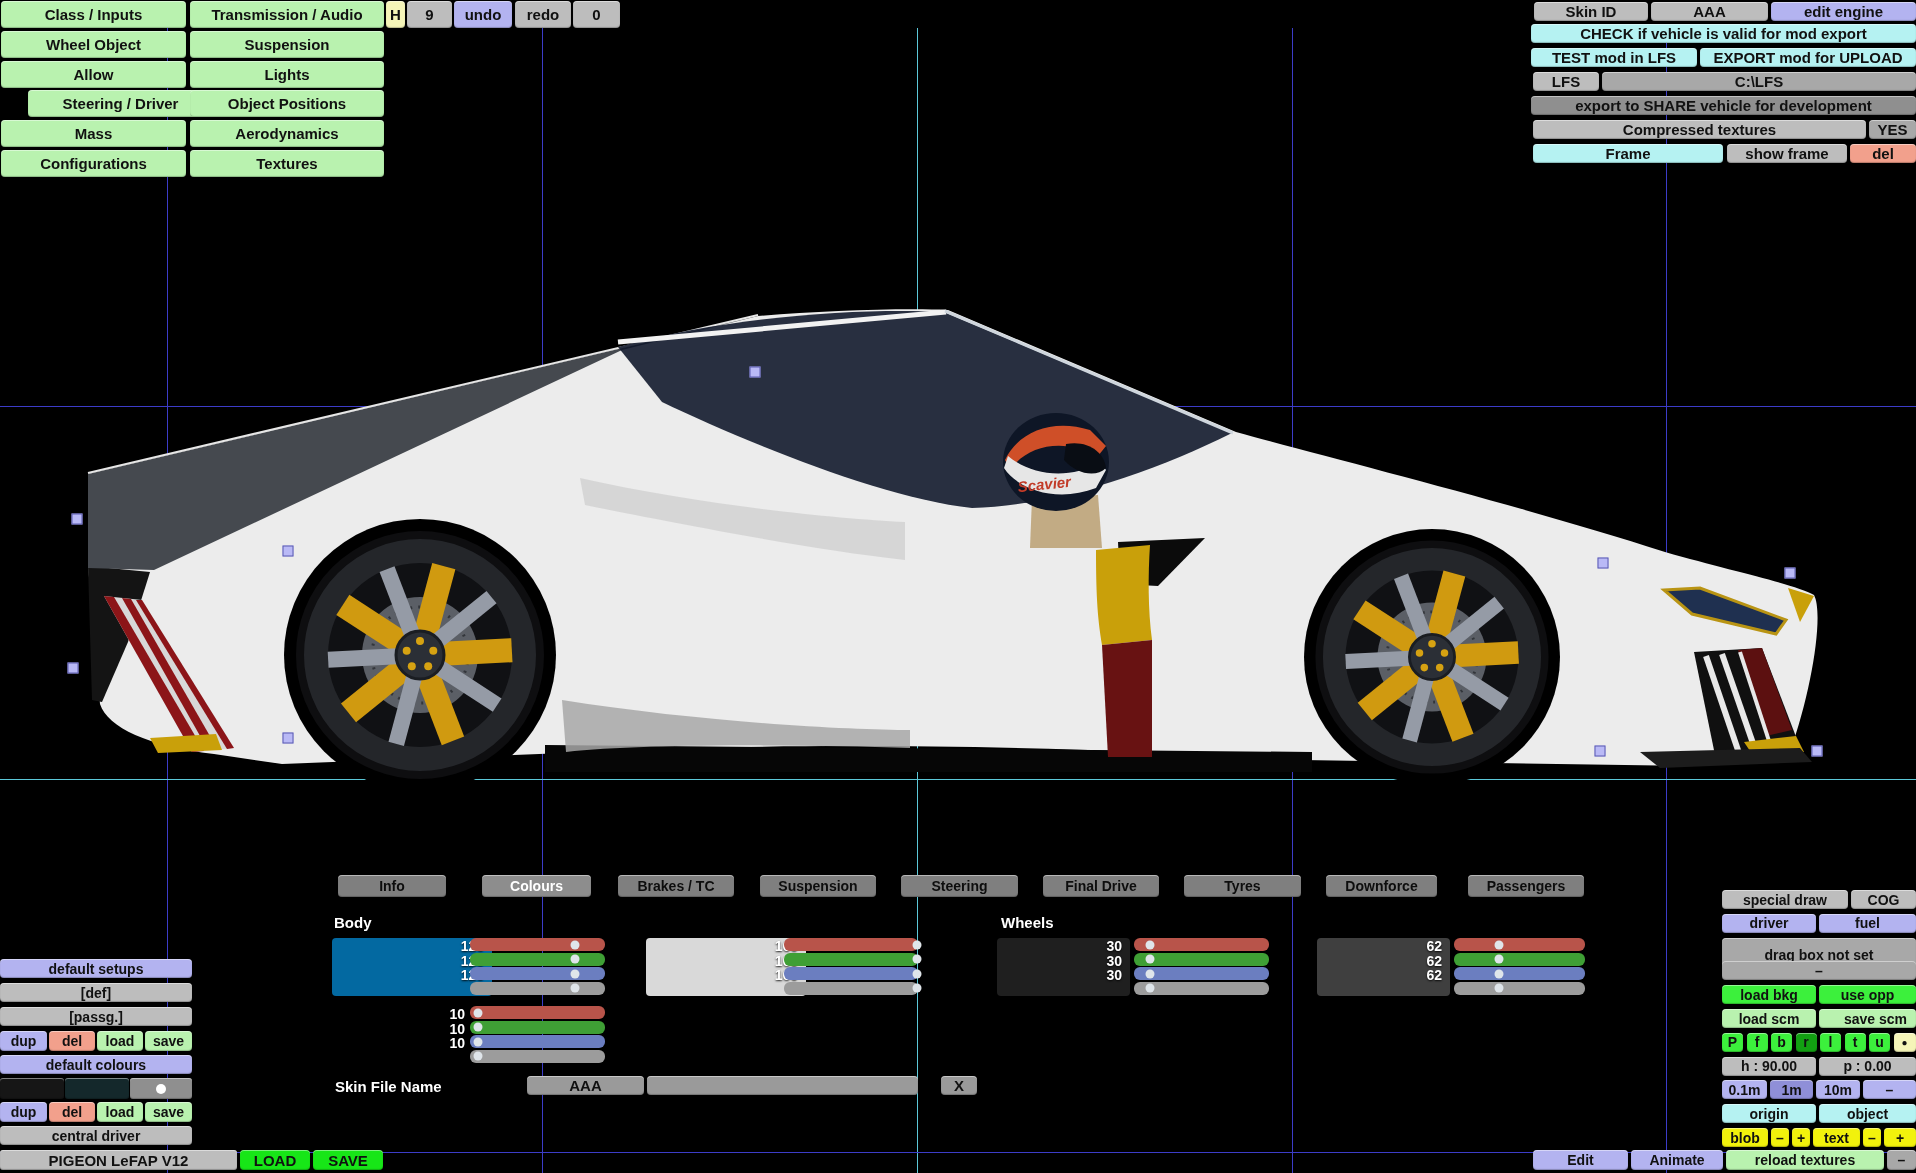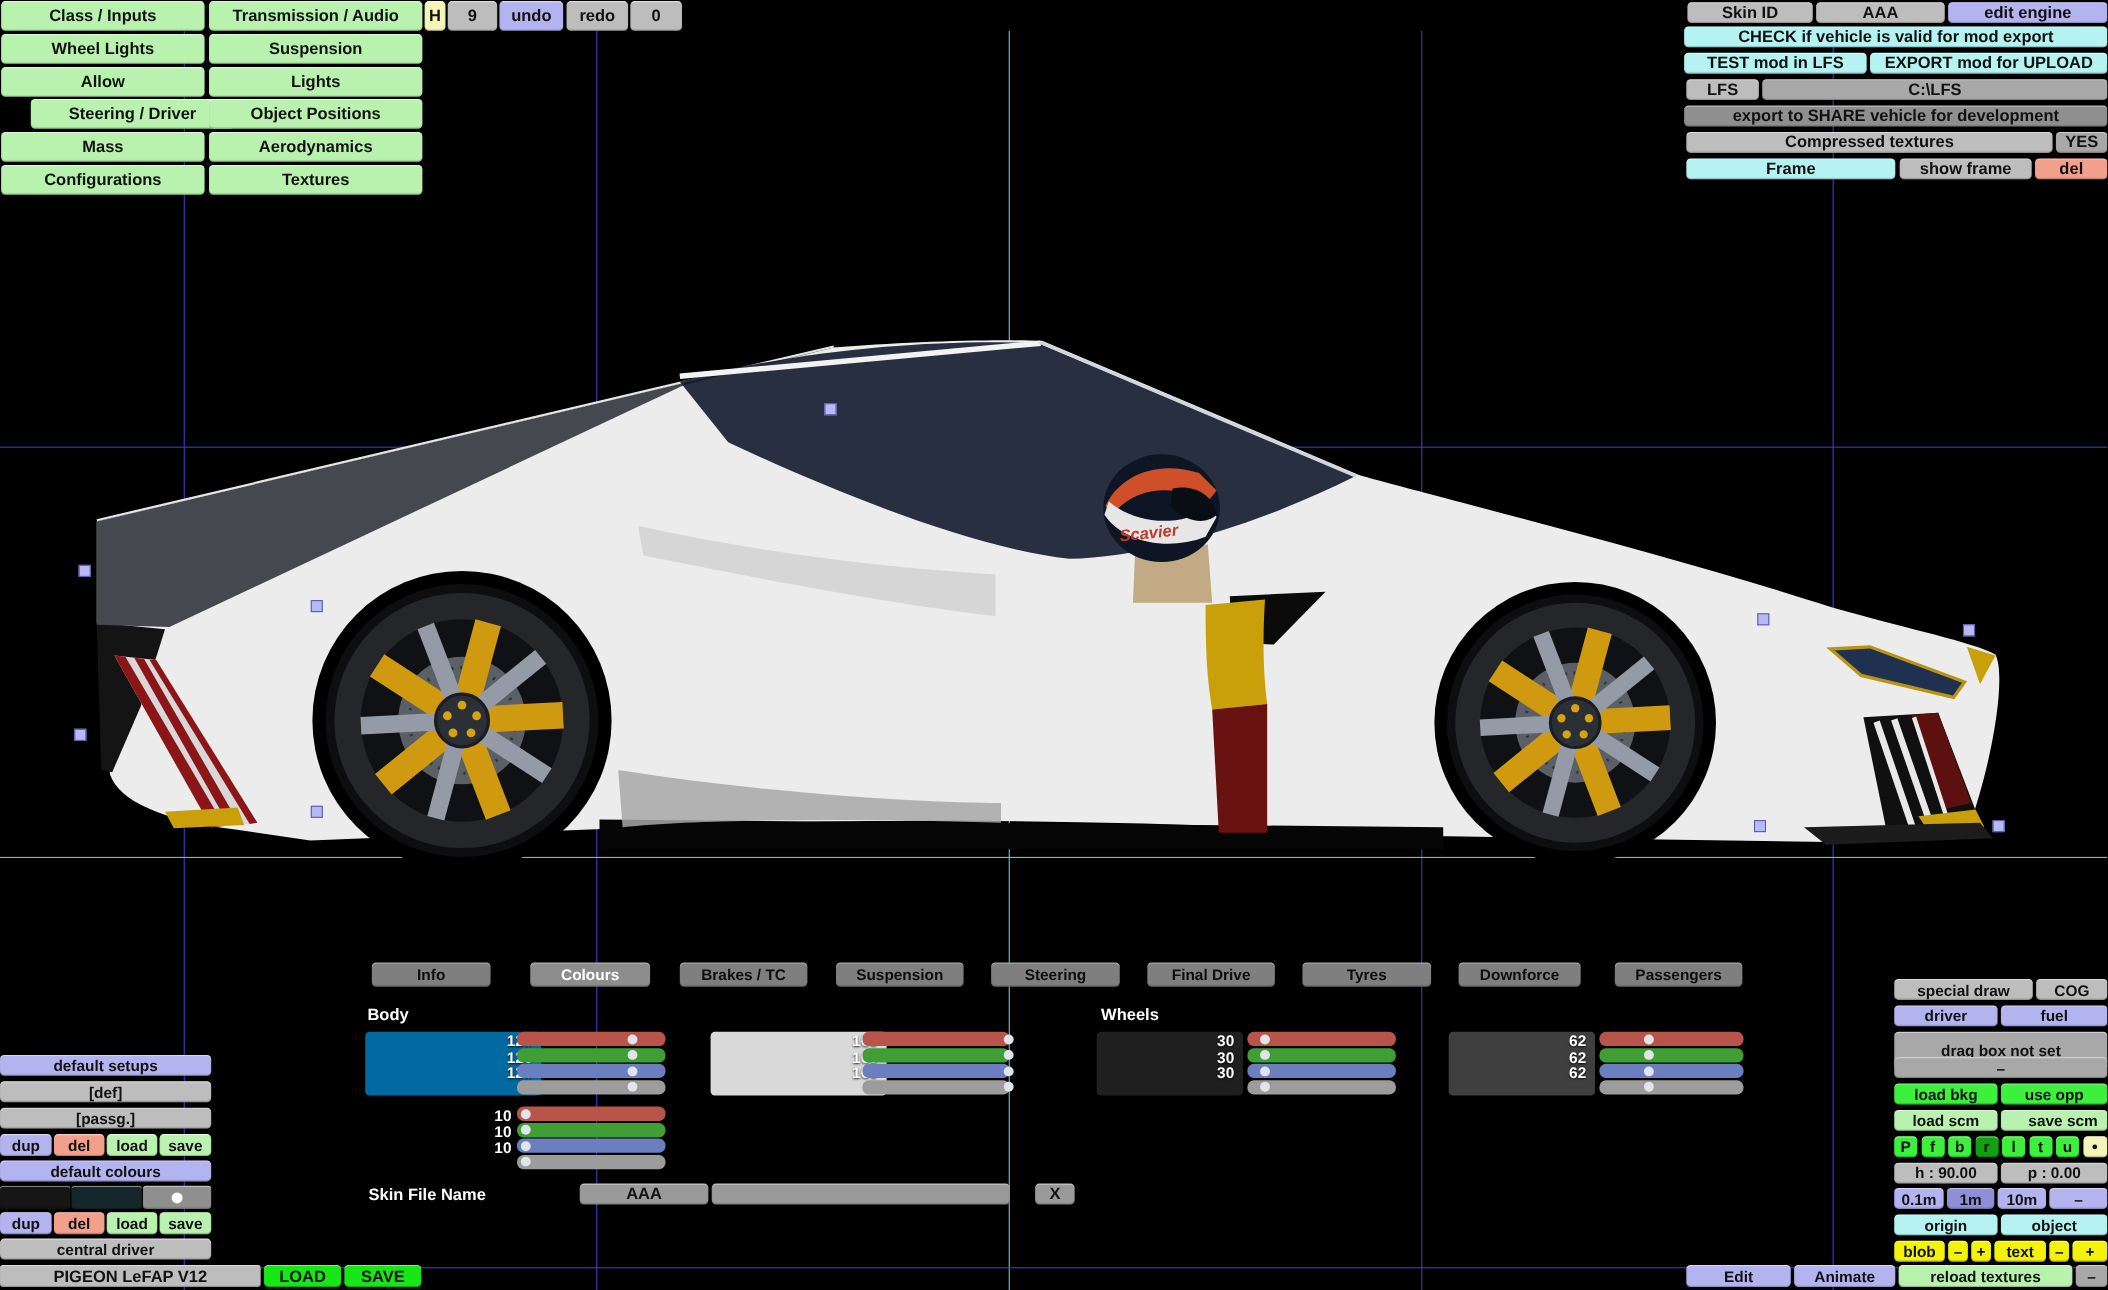--- a/index.html
+++ b/index.html
@@ -134,21 +134,21 @@
   <div class="handle" style="left:73px;top:668px;"></div>
   <div class="handle" style="left:288px;top:551px;"></div>
   <div class="handle" style="left:288px;top:738px;"></div>
   <div class="handle" style="left:755px;top:372px;"></div>
   <div class="handle" style="left:1603px;top:563px;"></div>
   <div class="handle" style="left:1790px;top:573px;"></div>
   <div class="handle" style="left:1600px;top:751px;"></div>
   <div class="handle" style="left:1817px;top:751px;"></div>
 
   <div class="b grn" style="left:1px;top:1px;width:185px;height:27px;">Class / Inputs</div>
-  <div class="b grn" style="left:1px;top:31px;width:185px;height:27px;">Wheel Lights</div>
+  <div class="b grn" style="left:1px;top:31px;width:185px;height:27px;">Wheel Object</div>
   <div class="b grn" style="left:1px;top:61px;width:185px;height:27px;">Allow</div>
   <div class="b grn" style="left:1px;top:90px;width:185px;height:27px;margin-left:27px;">Steering / Driver</div>
   <div class="b grn" style="left:1px;top:120px;width:185px;height:27px;">Mass</div>
   <div class="b grn" style="left:1px;top:150px;width:185px;height:27px;">Configurations</div>
   <div class="b grn" style="left:190px;top:1px;width:194px;height:27px;">Transmission / Audio</div>
   <div class="b grn" style="left:190px;top:31px;width:194px;height:27px;">Suspension</div>
   <div class="b grn" style="left:190px;top:61px;width:194px;height:27px;">Lights</div>
   <div class="b grn" style="left:190px;top:90px;width:194px;height:27px;">Object Positions</div>
   <div class="b grn" style="left:190px;top:120px;width:194px;height:27px;">Aerodynamics</div>
   <div class="b grn" style="left:190px;top:150px;width:194px;height:27px;">Textures</div>

